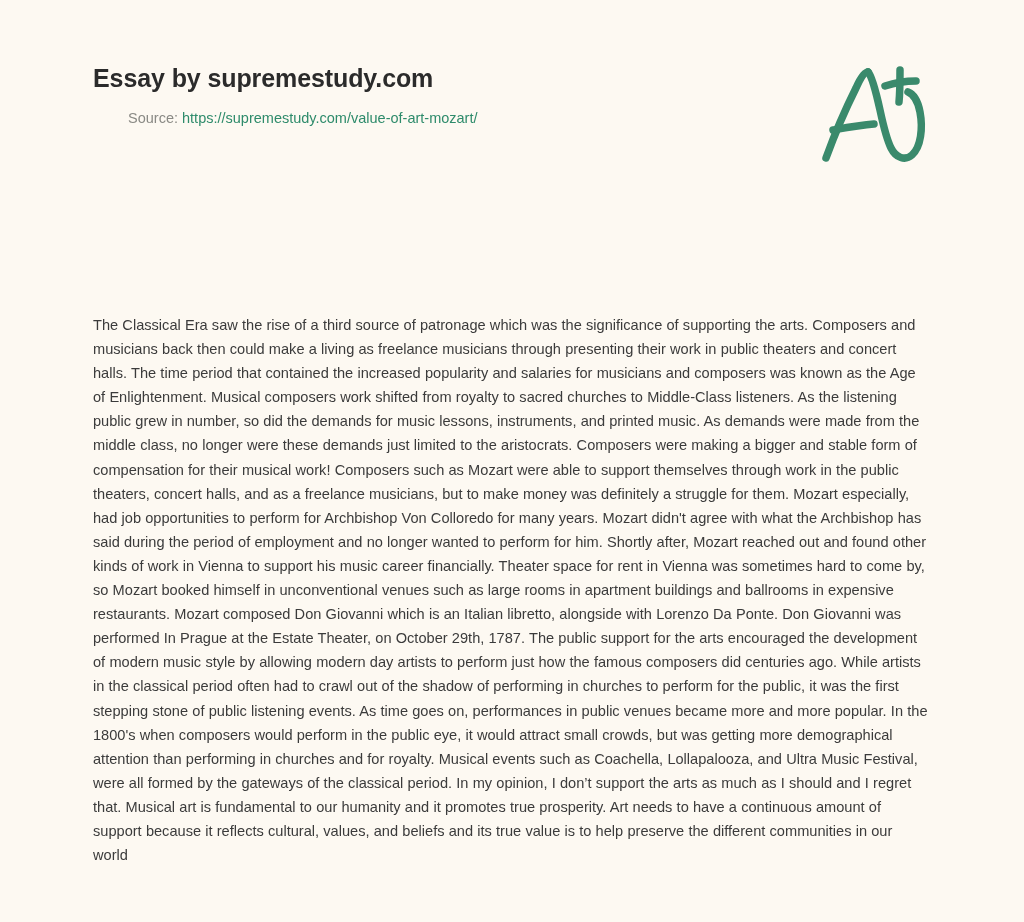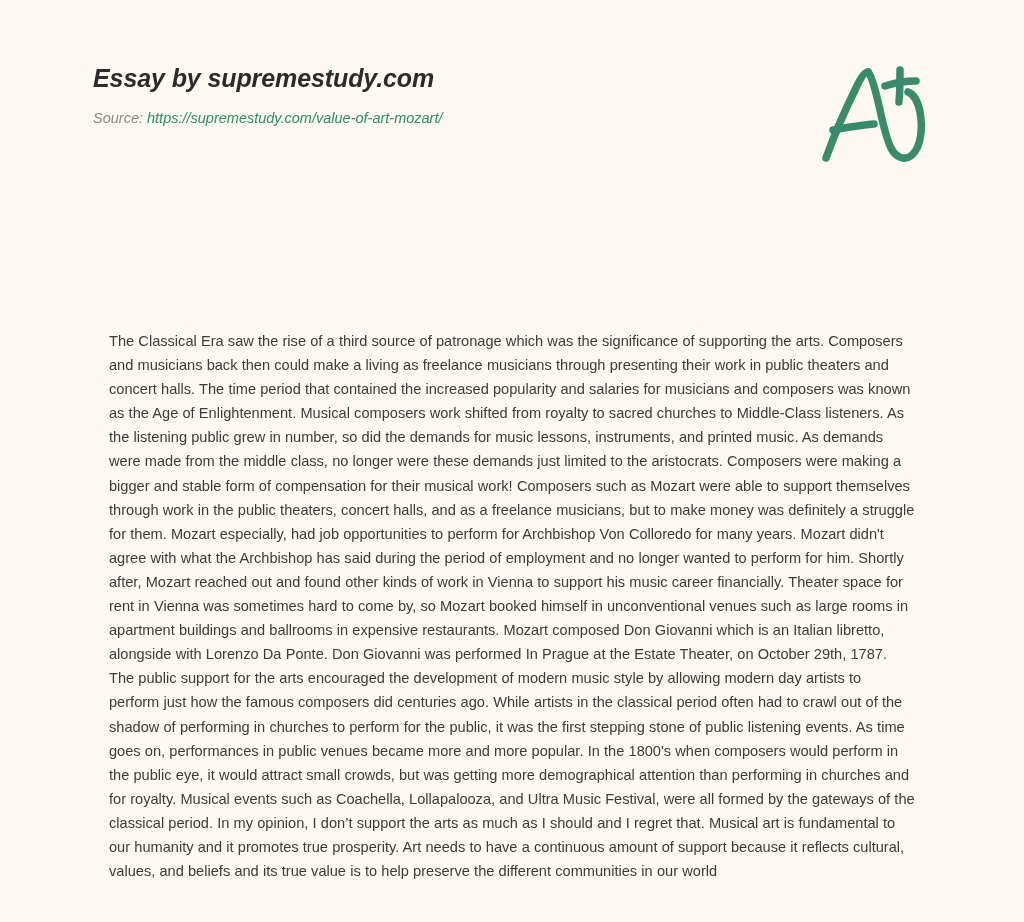--- a/index.html
+++ b/index.html
@@ -23,39 +23,39 @@
     box-sizing: border-box;
   }
 
   
   .header {
     position: absolute;
     left: 93px;
     top: 62px;
     right: 93px;
     height: 110px;
-    font-style: italic;
   }
 
   .site-heading {
     margin: 0;
     font-size: 25px;
     line-height: 32px;
     font-weight: bold;
     color: #2b2b2b;
     letter-spacing: -0.1px;
     white-space: nowrap;
   }
 
   .source-line {
     margin-top: 14px;
     font-size: 14.5px;
     line-height: 20px;
     color: #8a8a85;
     white-space: nowrap;
+    margin-left: 35px;
   }
 
   .source-label {
     color: #8a8a85;
   }
 
   .source-url {
     color: #2e8b6b;
     text-decoration: none;
   }
@@ -93,21 +93,21 @@
     left: 93px;
     top: 313px;
     width: 838px;
     font-size: 14.6px;
     line-height: 24.1px;
     color: #3b3b3b;
     text-align: left;
     word-spacing: 0.15px;
   }
   .essay-body p {
-    margin: 16px;
+    margin: 0;
   }
 </style>
 </head>
 <body>
 
 <div class="page">
 
   <div class="header">
     <h1 class="site-heading">Essay by supremestudy.com</h1>
 

